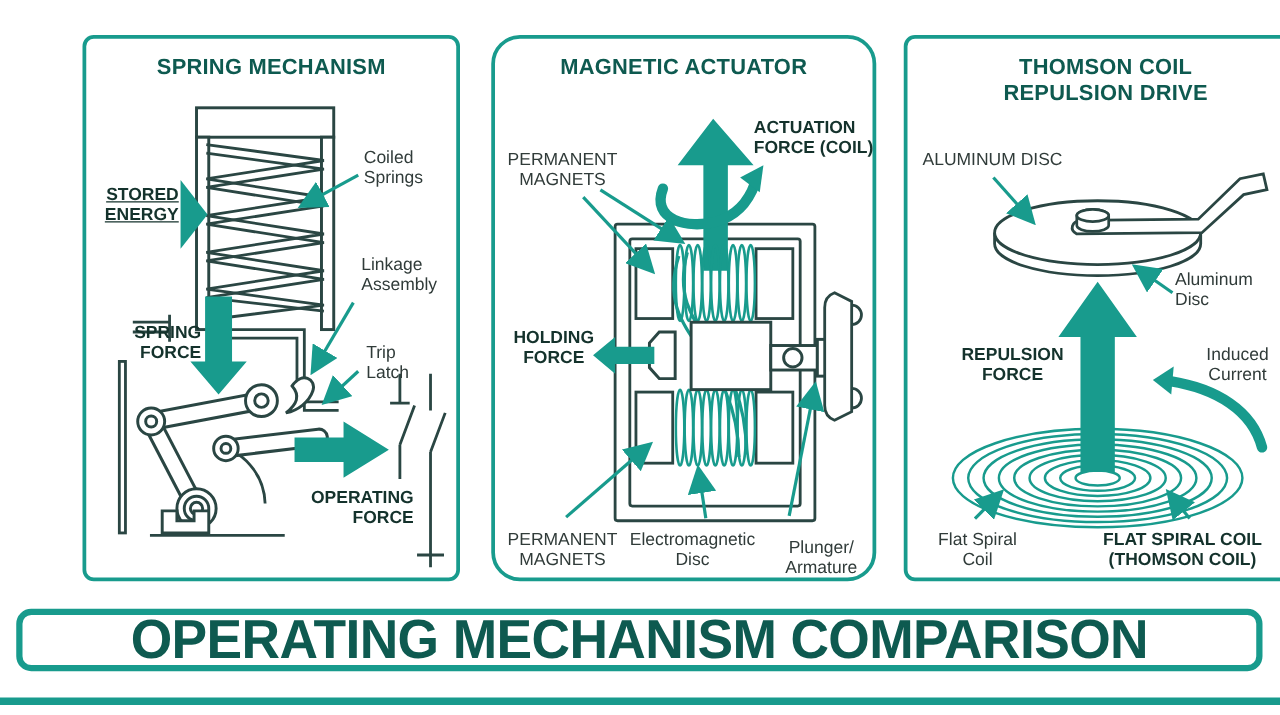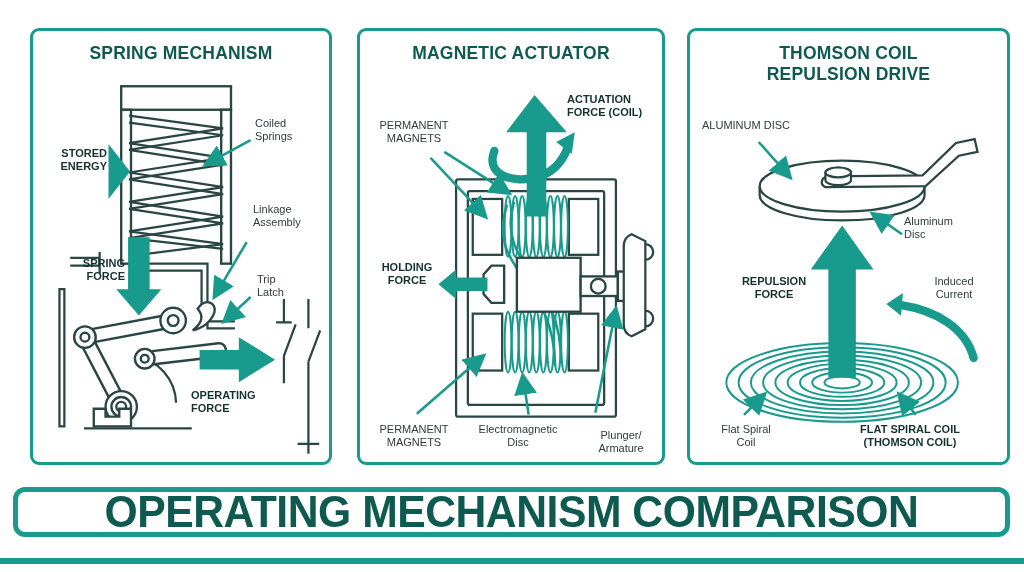--- a/index.html
+++ b/index.html
@@ -1,27 +1,27 @@
 <!DOCTYPE html>
 <html><head>
 <meta charset="utf-8">
 <style>
   html,body{margin:0;padding:0;}
   body{width:1024px;height:572px;position:relative;background:#ffffff;
        font-family:"Liberation Sans",sans-serif;overflow:hidden;}
   .panel{position:absolute;top:28px;height:437px;background:#ffffff;
-         border:3px solid #189B8D;border-radius:9px;box-sizing:border-box;}
+         border:3px solid #189B8D;border-radius:9px;box-sizing:border-box;margin-left:36px;}
   #panel-spring{left:30px;width:302px;}
-  #panel-magnetic{left:357px;width:308px;}
+  #panel-magnetic{left:357px;width:308px;border-radius:23px;}
   #panel-thomson{left:687px;width:323px;}
   .panel svg{position:absolute;left:0;top:0;width:100%;height:100%;}
   .ptitle{position:absolute;left:0;right:0;top:12px;text-align:center;
           font-size:17.5px;font-weight:700;color:#0E5A50;letter-spacing:.2px;
           white-space:pre-line;line-height:1.2;}
-  .lbl{position:absolute;font-size:11px;color:#303B39;line-height:1.16;
+  .lbl{position:absolute;font-size:14px;color:#303B39;line-height:1.16;
        white-space:pre-line;}
   .lbl.bold{font-weight:700;color:#14322C;}
   .banner{position:absolute;left:13px;top:487px;width:997px;height:50px;
           background:#ffffff;border:5px solid #189B8D;border-radius:12px;
           box-sizing:border-box;display:flex;align-items:center;justify-content:center;}
   .banner-text{font-size:44px;font-weight:700;color:#0E5A50;letter-spacing:-.5px;
                transform:scaleX(.97);white-space:nowrap;}
   .bottom-strip{position:absolute;left:0;top:558px;width:1024px;height:6px;
                 background:#189B8D;}
 </style>
@@ -94,31 +94,31 @@
       <path d="M281,272 v30 M281,336 l12,-32 M281,336 v84 M270,420 h22 M281,420 v10"></path>
     </g>
 
     <g stroke="#189B8D" stroke-width="2.6" fill="none">
       <line x1="222" y1="110" x2="176" y2="135" marker-end="url(#ah-s)"></line>
       <line x1="218" y1="214" x2="185" y2="270" marker-end="url(#ah-s)"></line>
       <line x1="222" y1="270" x2="195" y2="295" marker-end="url(#ah-s)"></line>
     </g>
   </svg>
   <div class="ptitle">SPRING MECHANISM</div>
-  <div class="lbl bold" style="left:2px;top:116px;width:72px;text-align:right;">STORED
+  <div class="lbl bold" style="left:2px;top:116px;width:72px;text-align:right;text-decoration:underline;">STORED
 ENERGY</div>
   <div class="lbl" style="left:222px;top:86px;width:75px;">Coiled
 Springs</div>
   <div class="lbl" style="left:220px;top:172px;width:80px;">Linkage
 Assembly</div>
   <div class="lbl bold" style="left:6px;top:226px;width:86px;text-align:right;">SPRING
 FORCE</div>
   <div class="lbl" style="left:224px;top:242px;width:60px;">Trip
 Latch</div>
-  <div class="lbl bold" style="left:158px;top:358px;width:104px;text-align:left;">OPERATING
+  <div class="lbl bold" style="left:158px;top:358px;width:104px;text-align:right;">OPERATING
 FORCE</div>
 </div>
 
 <div class="panel" id="panel-magnetic">
   <svg viewBox="0 0 308 437">
     <defs>
       <marker id="ah-m" markerWidth="9" markerHeight="9" refX="7.5" refY="4.5" orient="auto">
         <path d="M0,0 L9,4.5 L0,9 z" fill="#189B8D"></path>
       </marker>
     </defs>

